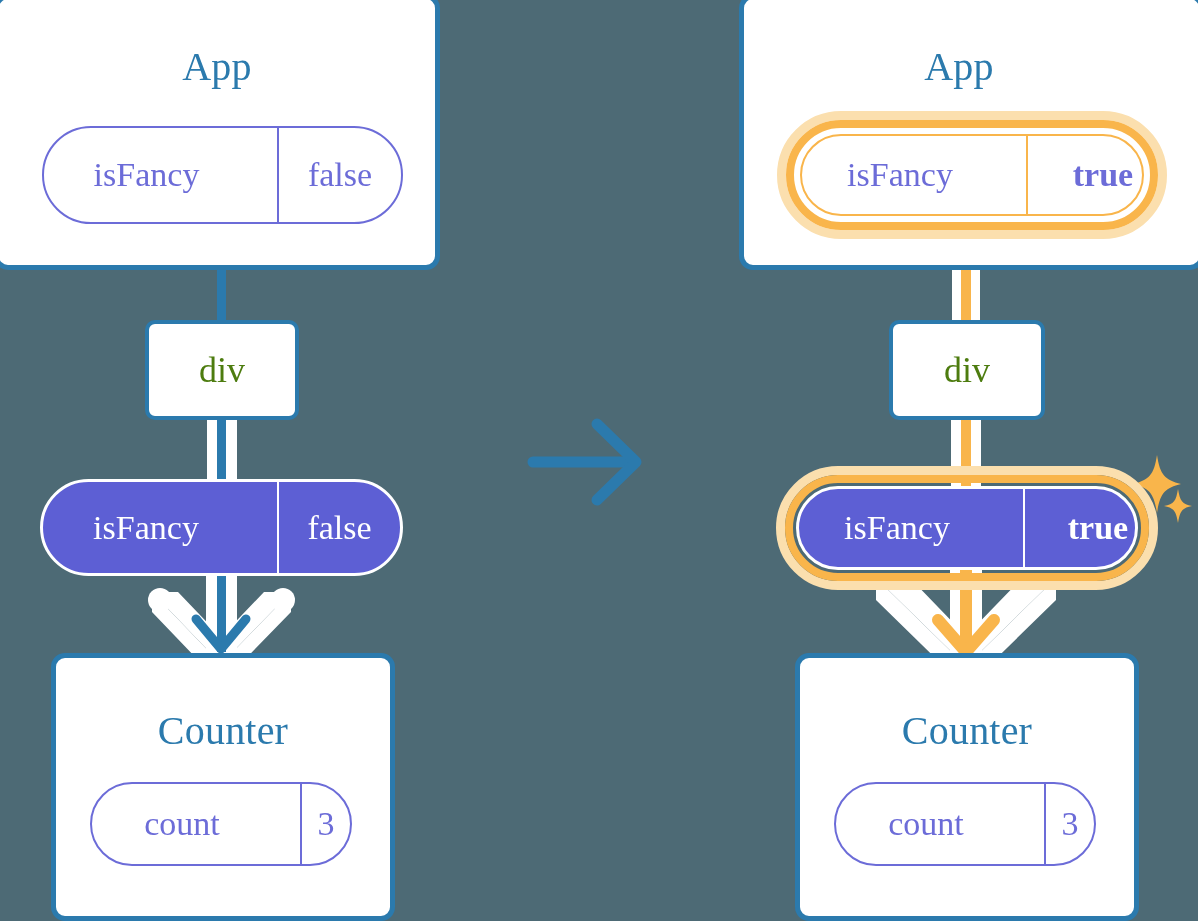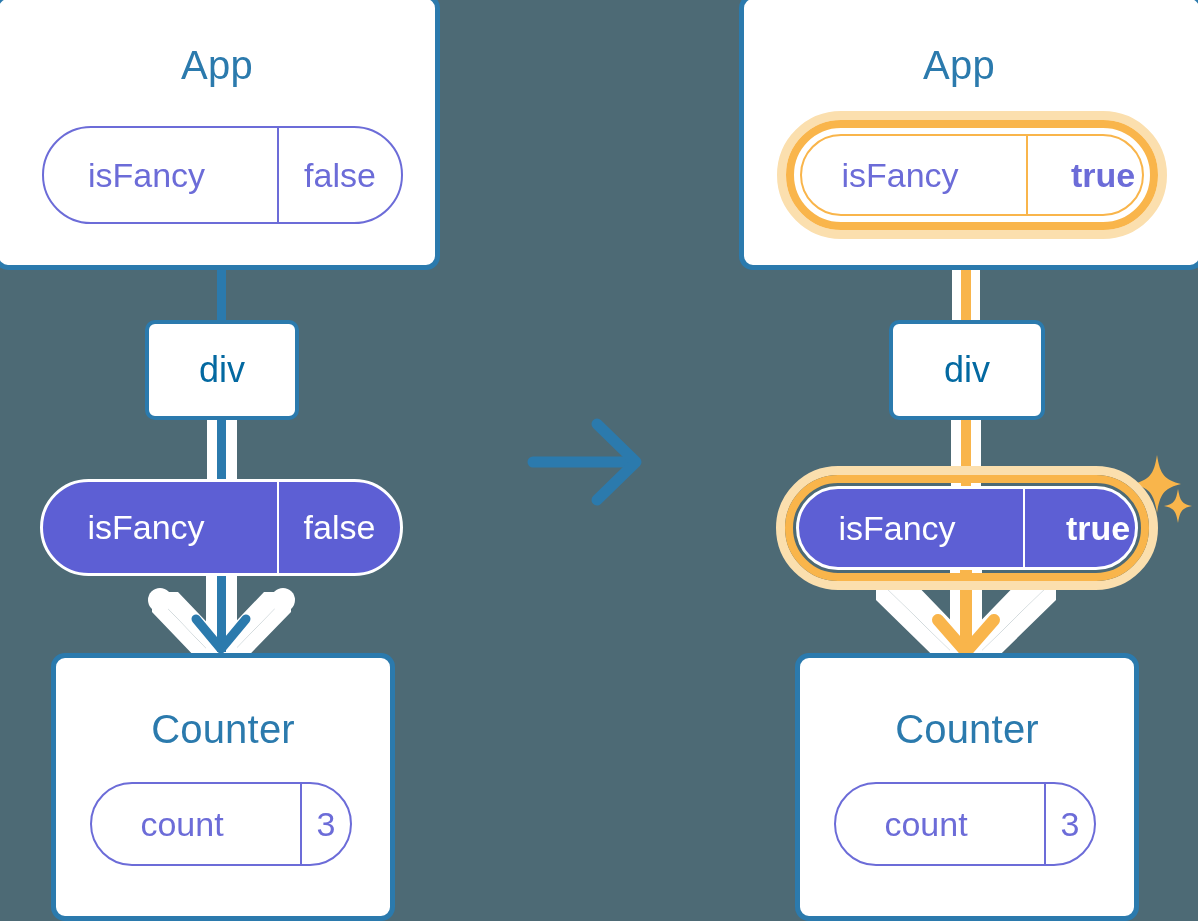--- a/index.html
+++ b/index.html
@@ -6,21 +6,21 @@
     margin: 0;
     padding: 0;
     background: #4d6a75;
   }
   #stage {
     position: relative;
     width: 1198px;
     height: 921px;
     background: #4d6a75;
     overflow: hidden;
-    font-family: Liberation Sans, sans-serif;
+    font-family: Liberation Serif, serif;
   }
   .layer {
     position: absolute;
     inset: 0;
     width: 1198px;
     height: 921px;
   }
   #svg-layer { z-index: 1; }
   #html-layer { z-index: 2; pointer-events: none; }
   #html-layer > * { pointer-events: auto; }
@@ -47,21 +47,21 @@
   
   .divbox {
     position: absolute;
     background: #ffffff;
     border: 4px solid #2b7aad;
     border-radius: 10px;
     box-sizing: border-box;
     display: flex;
     align-items: center;
     justify-content: center;
-    color: #0369a1;
+    color: #4d7c0f;
     font-size: 36px;
   }
   .divbox .divlabel { position: relative; z-index: 3; }
 
   
   .pill {
     position: absolute;
     box-sizing: border-box;
     display: flex;
     align-items: stretch;

